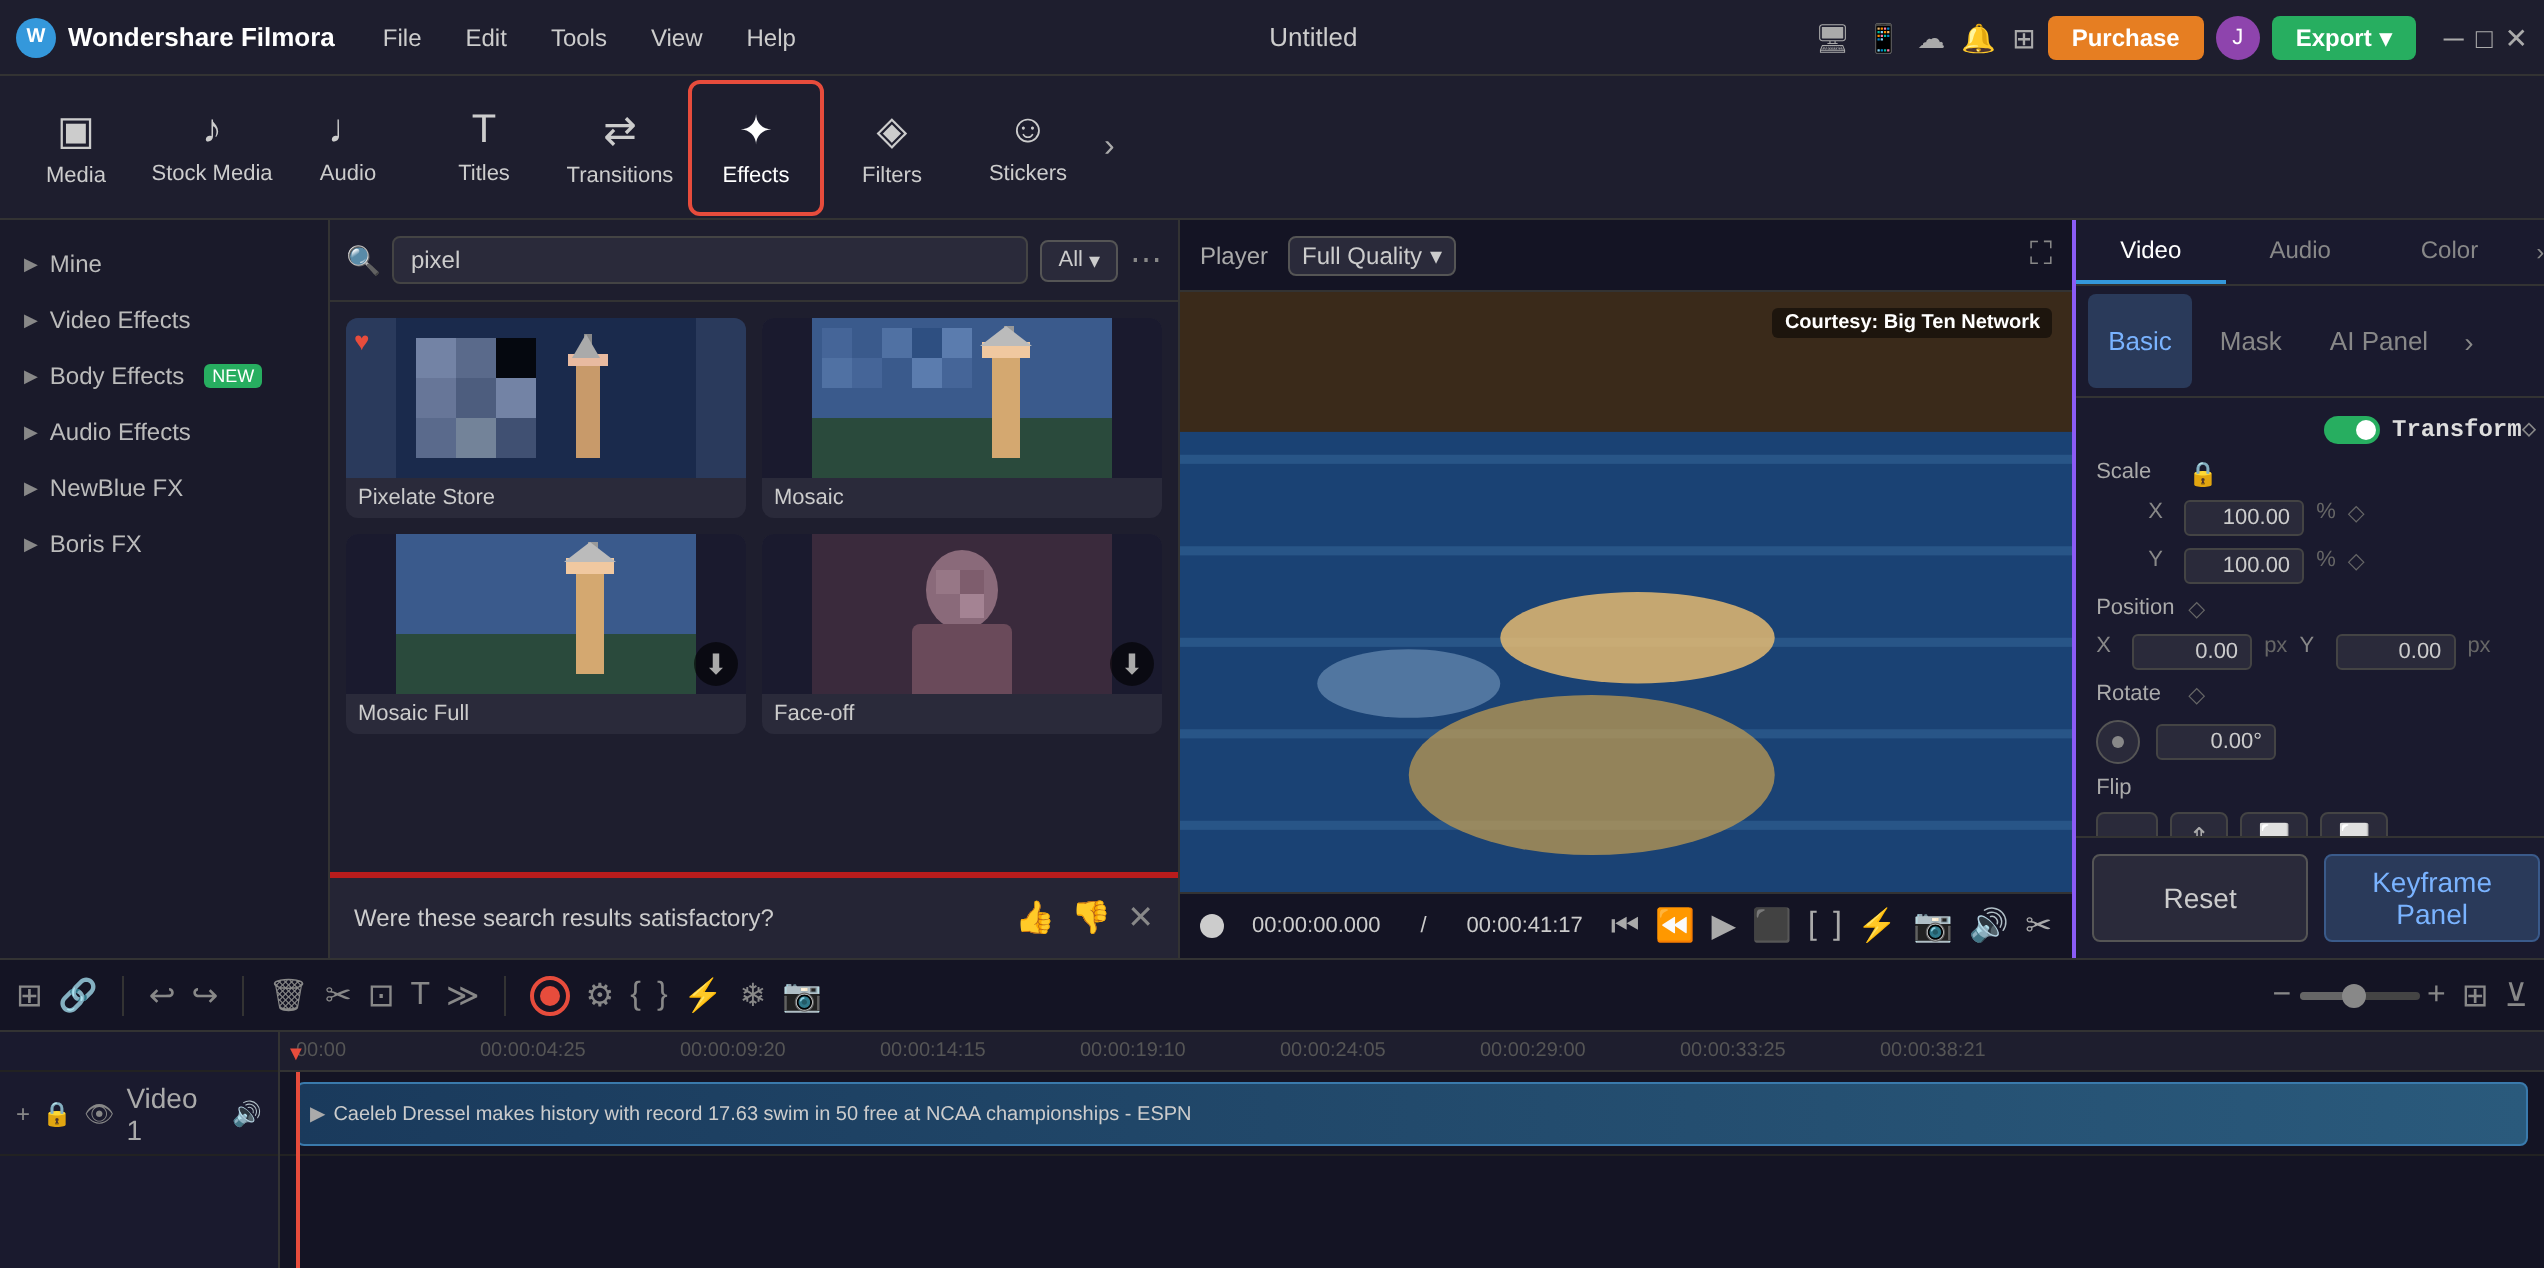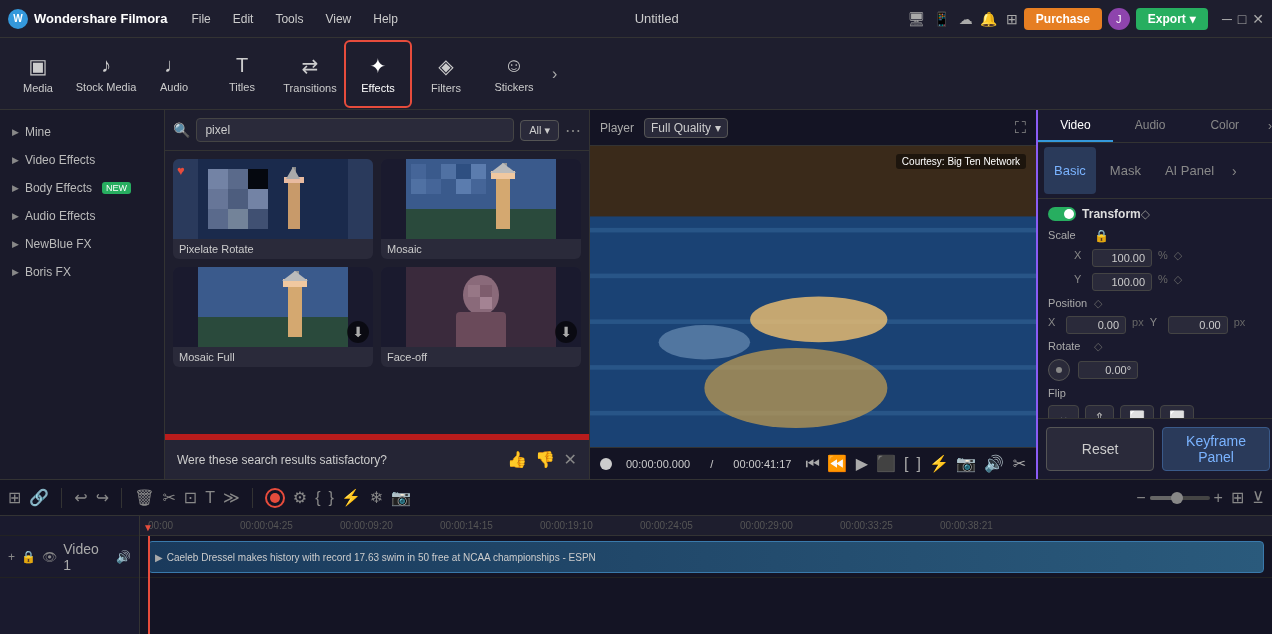--- a/index.html
+++ b/index.html
@@ -50,34 +50,34 @@
     #search-bar .filter-btn { background: #2a2a3a; border: 1px solid #555; border-radius: 4px; padding: 3px 8px; color: #ccc; font-size: 11px; cursor: pointer; display: flex; align-items: center; gap: 3px; }
     #search-bar .more-btn { color: #888; cursor: pointer; font-size: 16px; }
     
     #effects-grid { flex: 1; overflow-y: auto; padding: 8px; display: grid; grid-template-columns: 1fr 1fr; gap: 8px; align-content: start; }
     .effect-card { background: #2a2a3a; border-radius: 6px; overflow: hidden; cursor: pointer; }
     .effect-thumb { width: 100%; height: 80px; background: #1a1a2e; position: relative; display: flex; align-items: center; justify-content: center; overflow: hidden; }
     .effect-heart { position: absolute; top: 4px; left: 4px; color: #e74c3c; font-size: 13px; }
     .effect-download { position: absolute; bottom: 4px; right: 4px; color: #aaa; font-size: 14px; width: 22px; height: 22px; background: rgba(0,0,0,0.6); border-radius: 50%; display: flex; align-items: center; justify-content: center; }
     .effect-name { padding: 4px 6px; font-size: 11px; color: #ccc; }
     
-    #feedback-bar { background: #252535; padding: 10px 12px; display: flex; align-items: center; gap: 8px; border-top: 6px solid #b91c1c; font-size: 12px; color: #ccc; }
+    #feedback-bar { background: #252535; padding: 10px 12px; display: flex; align-items: center; gap: 8px; border-top: 3px solid #b91c1c; font-size: 12px; color: #ccc; }
     #feedback-bar .fb-text { flex: 1; }
     #feedback-bar .fb-btn { color: #888; cursor: pointer; font-size: 16px; }
     #feedback-bar .fb-close { color: #888; cursor: pointer; font-size: 16px; }
 
     
     #player { flex: 1; background: #141424; display: flex; flex-direction: column; border-right: 2px solid #8b5cf6; }
     #player-header { display: flex; align-items: center; padding: 6px 10px; border-bottom: 1px solid #333; gap: 10px; height: 36px; }
     #player-header .player-label { color: #aaa; font-size: 12px; }
     #player-header .quality-select { background: #2a2a3a; border: 1px solid #555; border-radius: 4px; padding: 2px 6px; color: #ccc; font-size: 12px; display: flex; align-items: center; gap: 4px; cursor: pointer; }
     #player-header .spacer { flex: 1; }
     #player-header .player-icon { color: #888; cursor: pointer; font-size: 16px; }
     
-    #video-area { flex: 1; background: #0a0a1a; position: relative; overflow: hidden; }
+    #video-area { flex: 1; background: #0a0a1a; position: relative; overflow: hidden; font-weight: bold; }
     #video-area .video-placeholder { width: 100%; height: 100%; background: linear-gradient(135deg, #1a3a5c 0%, #2c5f7a 30%, #3a7a6a 60%, #8a6a3a 80%, #6a4a2a 100%); position: relative; }
     #video-area .video-caption { position: absolute; top: 8px; right: 10px; background: rgba(0,0,0,0.5); color: #fff; font-size: 10px; padding: 2px 6px; border-radius: 3px; }
     
     #player-controls { padding: 6px 10px; display: flex; align-items: center; gap: 8px; border-top: 1px solid #333; }
     #player-controls .time-display { color: #ccc; font-size: 11px; margin: 0 6px; }
     #player-controls .progress-bar { flex: 1; height: 4px; background: #444; border-radius: 2px; position: relative; cursor: pointer; margin: 0 6px; }
     #player-controls .progress-fill { width: 2%; height: 100%; background: #aaa; border-radius: 2px; }
     #player-controls .progress-dot { position: absolute; left: 2%; top: -4px; width: 12px; height: 12px; background: #ccc; border-radius: 50%; transform: translateX(-50%); }
     #player-controls .ctrl-btn { color: #aaa; cursor: pointer; font-size: 16px; }
 
@@ -88,21 +88,21 @@
     .right-tab.active { color: #fff; border-bottom: 2px solid #3498db; }
     .right-tab-arrow { color: #888; padding: 0 6px; display: flex; align-items: center; cursor: pointer; }
     
     #sub-tabs { display: flex; border-bottom: 1px solid #333; padding: 4px 6px; gap: 4px; }
     .sub-tab { padding: 16px 10px; border-radius: 4px; cursor: pointer; font-size: 13px; color: #888; }
     .sub-tab.active { background: #2a3a5a; color: #7ab3ff; }
     .sub-tab-arrow { color: #888; padding: 0 4px; display: flex; align-items: center; cursor: pointer; font-size: 14px; }
     
     #props-panel { flex: 1; overflow-y: auto; padding: 8px 10px; }
     .prop-section { margin-bottom: 12px; }
-    .prop-section-header { display: flex; align-items: center; justify-content: flex-start; margin-bottom: 8px; }
+    .prop-section-header { display: flex; align-items: center; justify-content: flex-end; margin-bottom: 8px; font-family: Liberation Mono, monospace; }
     .prop-section-title { color: #ddd; font-size: 12px; font-weight: 600; display: flex; align-items: center; gap: 6px; }
     .prop-toggle { width: 28px; height: 14px; background: #27ae60; border-radius: 7px; position: relative; cursor: pointer; display: inline-block; }
     .prop-toggle::after { content: ''; position: absolute; top: 2px; right: 2px; width: 10px; height: 10px; background: #fff; border-radius: 50%; }
     .prop-reset-icon { color: #888; cursor: pointer; font-size: 12px; }
     
     .prop-row { display: flex; align-items: flex-start; gap: 6px; margin-bottom: 6px; }
     .prop-label { color: #aaa; font-size: 11px; width: 40px; }
     .prop-axis-label { color: #888; font-size: 11px; width: 12px; }
     .prop-input { background: #2a2a3a; border: 1px solid #444; border-radius: 3px; padding: 2px 6px; color: #ccc; font-size: 11px; width: 60px; text-align: right; }
     .prop-unit { color: #666; font-size: 11px; }
@@ -288,21 +288,21 @@
                 <rect x="10" y="50" width="20" height="20" fill="#6a7a9c" opacity="0.8"></rect>
                 <rect x="30" y="50" width="20" height="20" fill="#8a9aac" opacity="0.8"></rect>
                 <rect x="50" y="50" width="20" height="20" fill="#4a5a7c" opacity="0.8"></rect>
 
                 <rect x="90" y="20" width="12" height="50" fill="#c89a6a"></rect>
                 <rect x="86" y="18" width="20" height="6" fill="#e8baa0"></rect>
                 <rect x="94" y="8" width="4" height="12" fill="#888"></rect>
                 <polygon points="88,20 102,20 95,8" fill="#aaa"></polygon>
               </svg>
             </div>
-            <div class="effect-name">Pixelate Rotate</div>
+            <div class="effect-name">Pixelate Store</div>
           </div>
 
           <div class="effect-card">
             <div class="effect-thumb">
               <svg width="100%" height="100%" viewBox="0 0 150 80" style="position:absolute;top:0;left:0;">
                 <rect width="150" height="80" fill="#1a2a4c"></rect>
 
                 <rect width="150" height="80" fill="#3a5a8c"></rect>
                 <rect x="0" y="50" width="150" height="30" fill="#2a4a3c"></rect>
 

